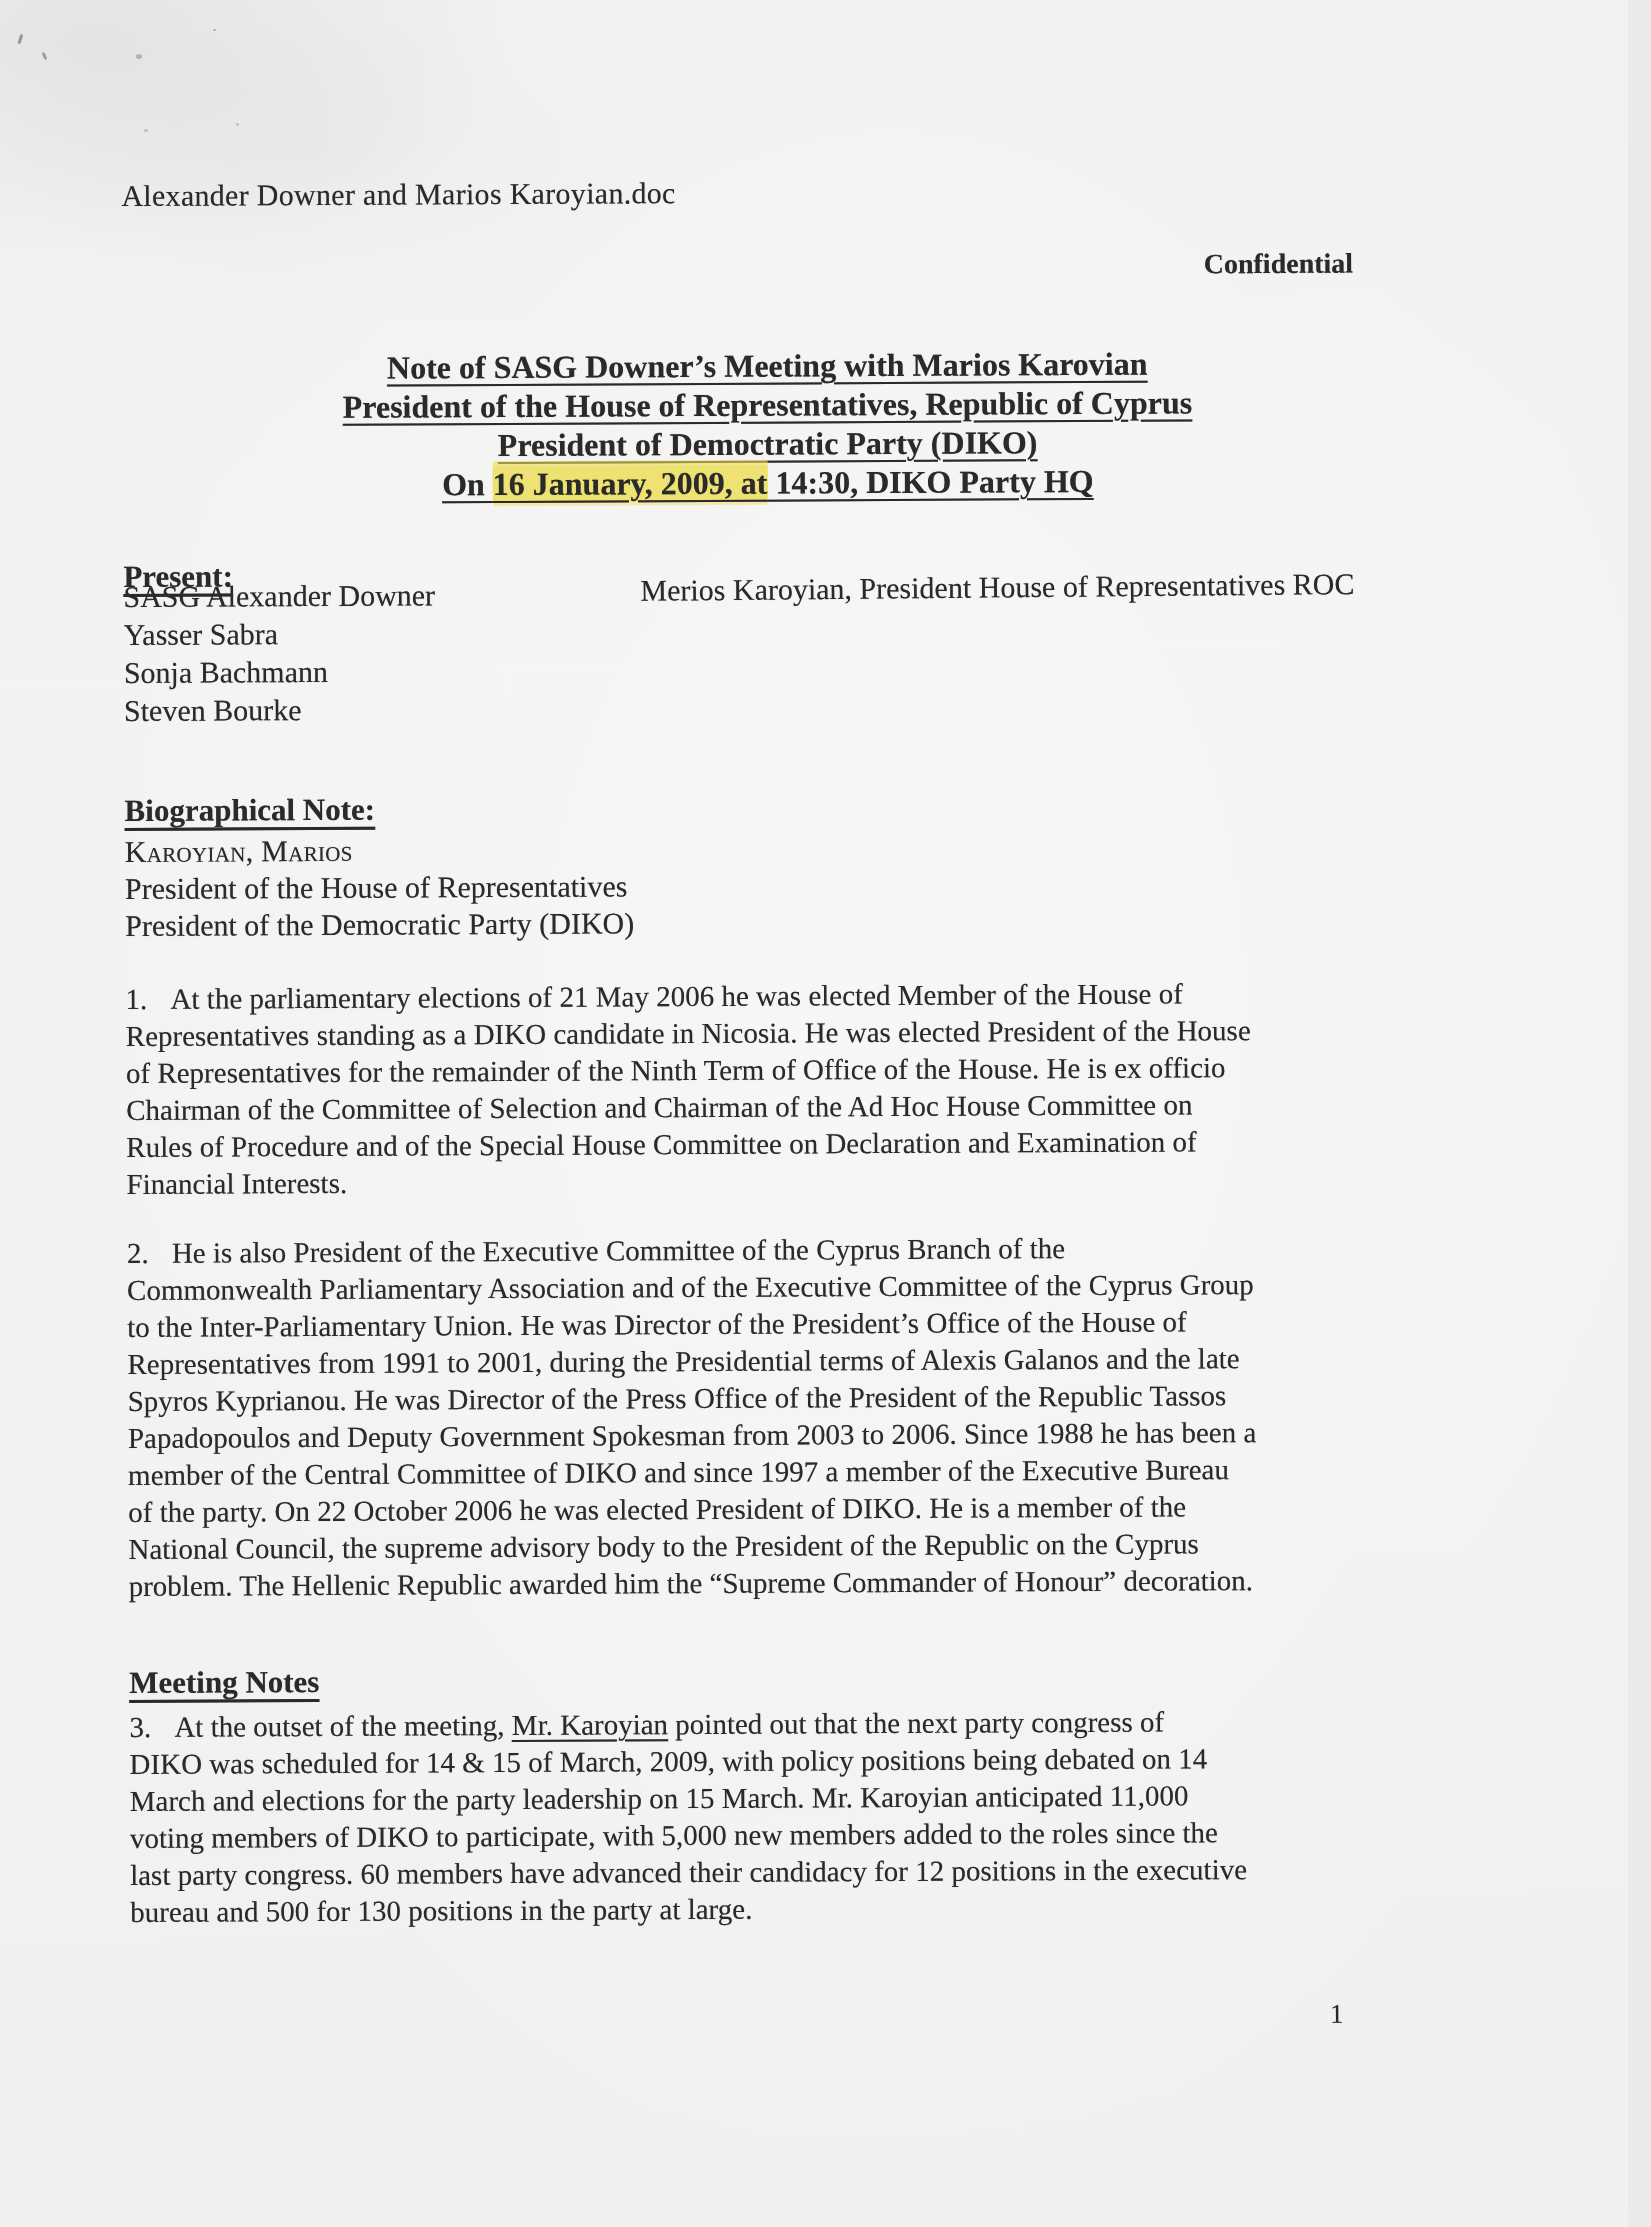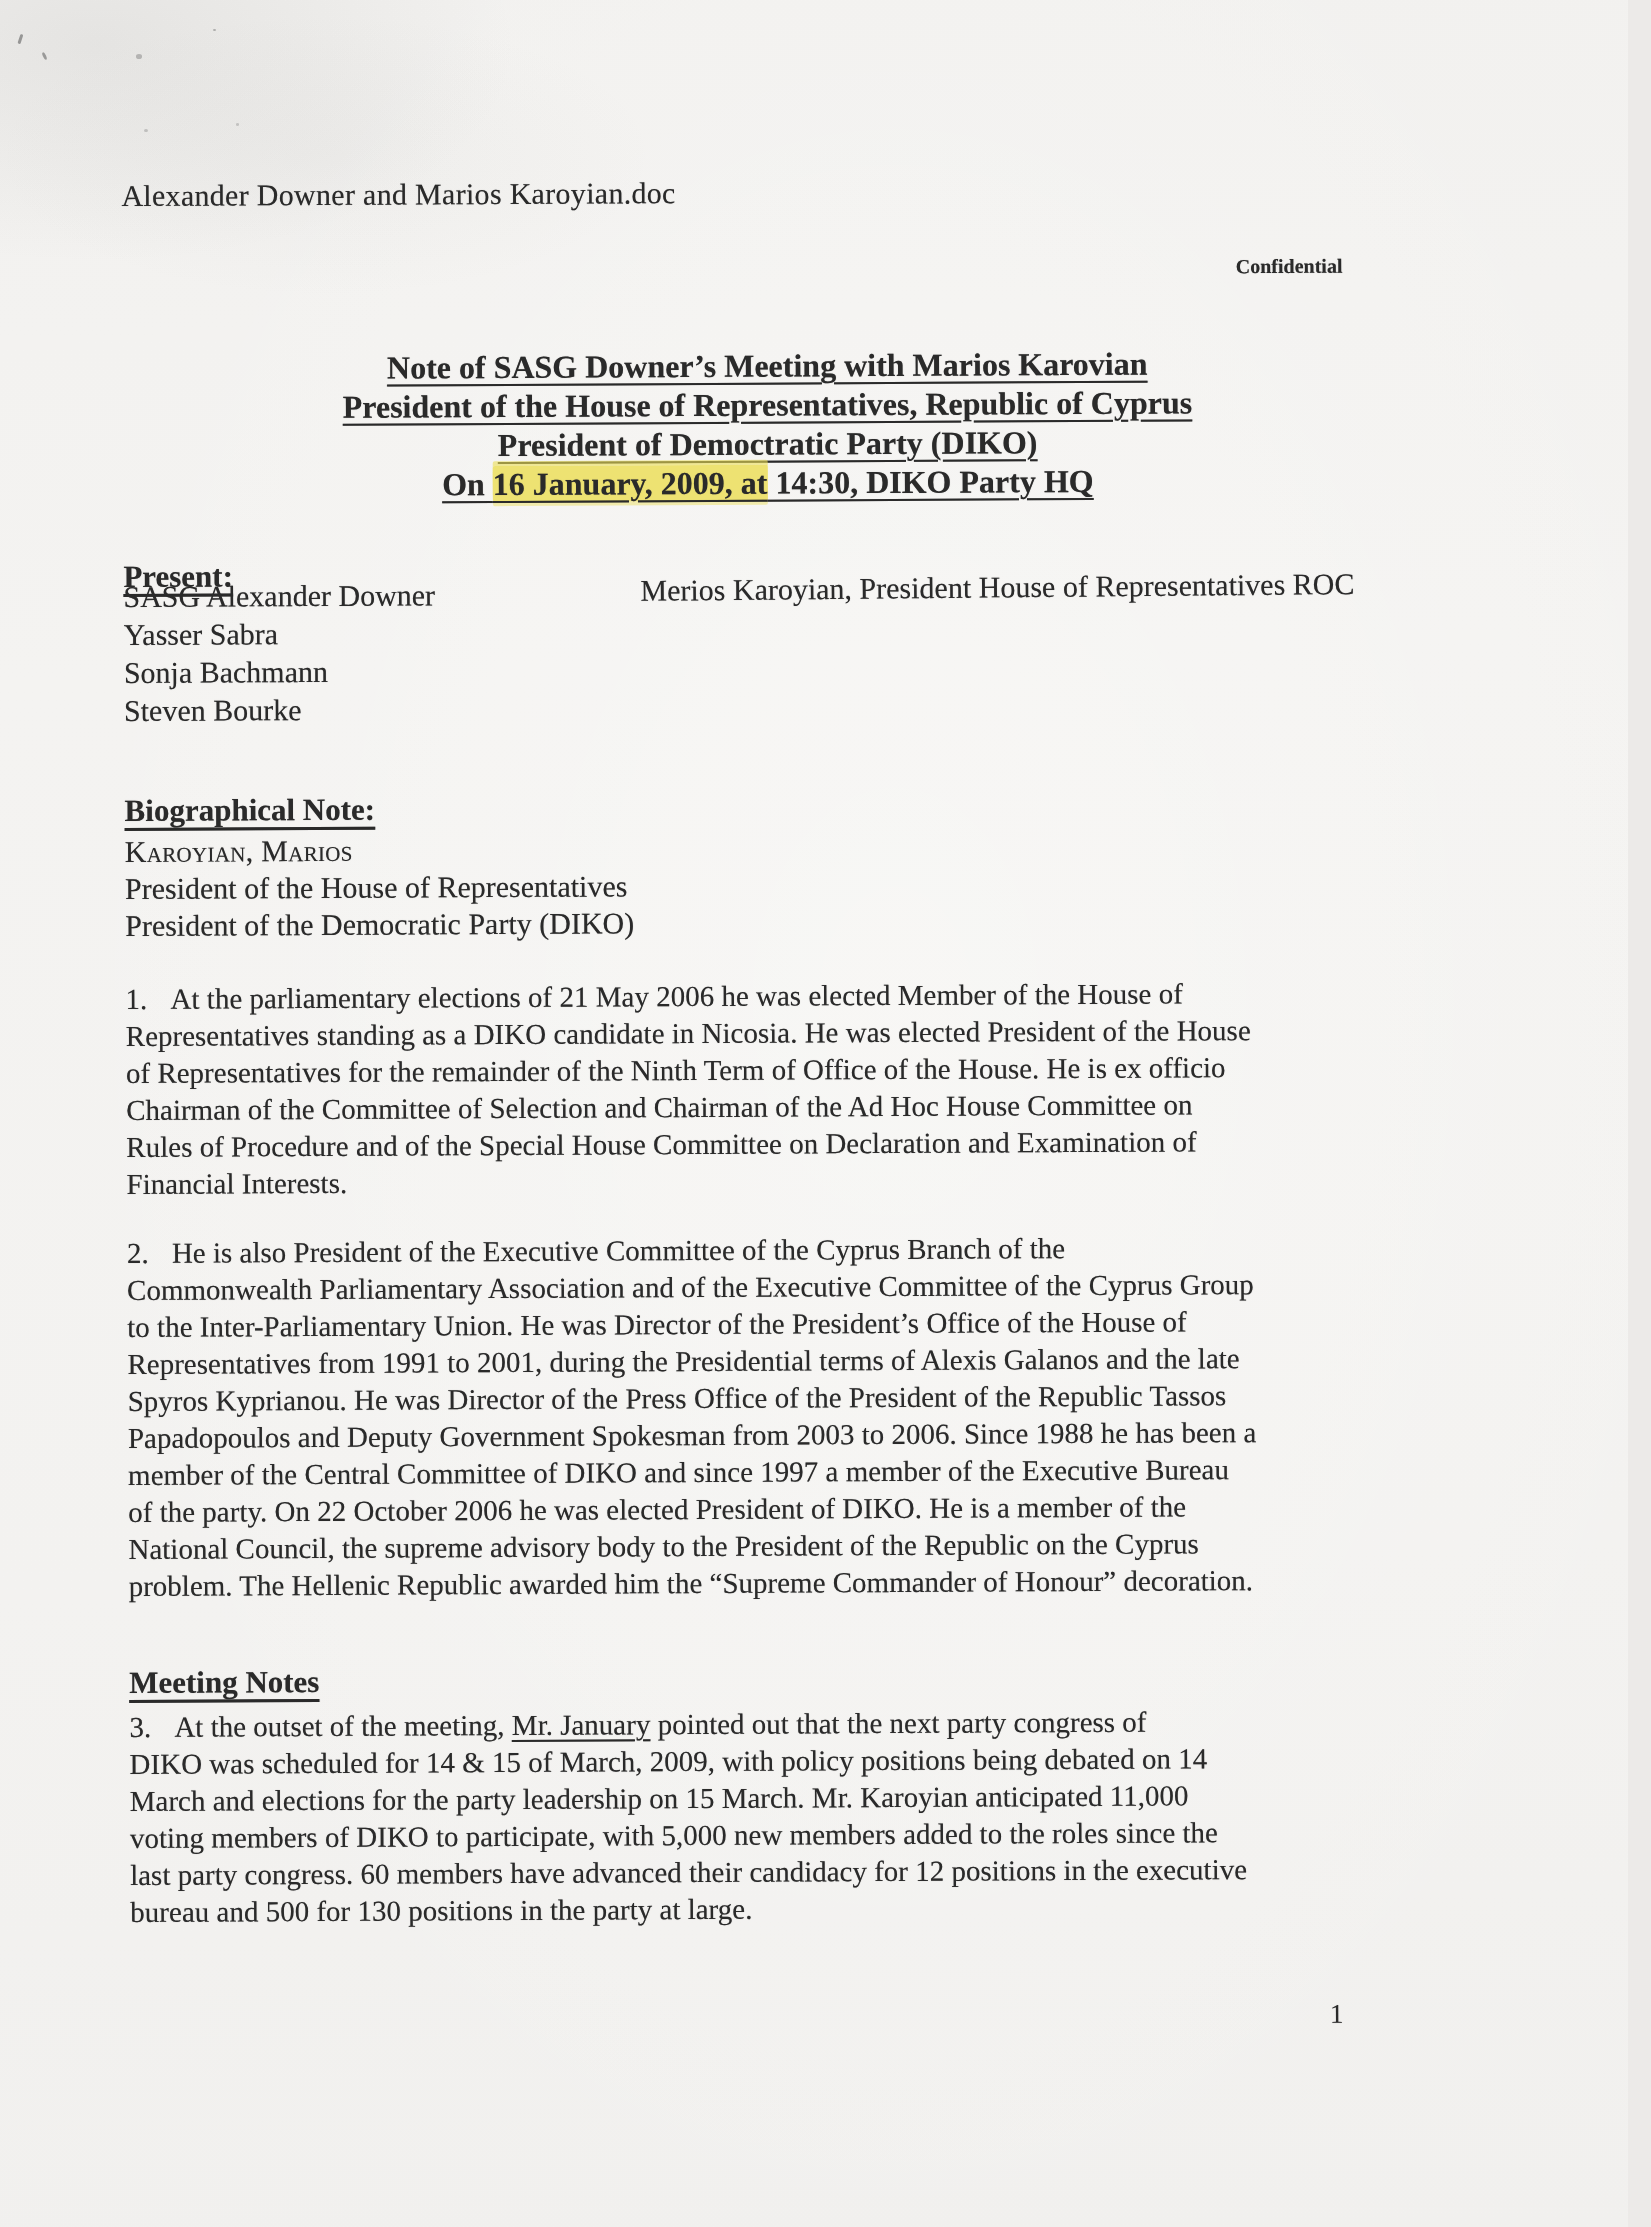--- a/index.html
+++ b/index.html
@@ -36,24 +36,23 @@
     text-shadow: 0 0 0.7px rgba(55,55,55,0.55);
   }
   .abs { position: absolute; }
 
   .filename {
     top: 179px; left: 0;
     font-size: 30px;
     letter-spacing: 0.3px;
   }
   .confidential {
-    top: 261px; left: 1082px;
-    font-size: 20px;
+    top: 254px; left: 1082px;
+    font-size: 28px;
     font-weight: bold;
-    margin-left: 32px;
   }
   .title-block {
     top: 350px; left: 0; width: 100%;
     text-align: center;
     font-size: 32px;
     font-weight: bold;
     line-height: 39px;
   }
   .title-line {
     text-decoration: underline;
@@ -186,21 +185,21 @@
 Representatives from 1991 to 2001, during the Presidential terms of Alexis Galanos and the late
 Spyros Kyprianou. He was Director of the Press Office of the President of the Republic Tassos
 Papadopoulos and Deputy Government Spokesman from 2003 to 2006. Since 1988 he has been a
 member of the Central Committee of DIKO and since 1997 a member of the Executive Bureau
 of the party. On 22 October 2006 he was elected President of DIKO. He is a member of the
 National Council, the supreme advisory body to the President of the Republic on the Cyprus
 problem. The Hellenic Republic awarded him the “Supreme Commander of Honour” decoration.</span></div>
 
     <div class="abs heading meeting-heading txt">Meeting Notes</div>
 
-    <div class="abs para para-3 txt"><span class="para-num">3.</span><span>At the outset of the meeting, </span><span class="uname">Mr. January</span><span> pointed out that the next party congress of
+    <div class="abs para para-3 txt"><span class="para-num">3.</span><span>At the outset of the meeting, </span><span class="uname">Mr. Karoyian</span><span> pointed out that the next party congress of
 DIKO was scheduled for 14 &amp; 15 of March, 2009, with policy positions being debated on 14
 March and elections for the party leadership on 15 March. Mr. Karoyian anticipated 11,000
 voting members of DIKO to participate, with 5,000 new members added to the roles since the
 last party congress. 60 members have advanced their candidacy for 12 positions in the executive
 bureau and 500 for 130 positions in the party at large.</span></div>
 
     <div class="abs page-number txt">1</div>
 
   </div>
 </div>

